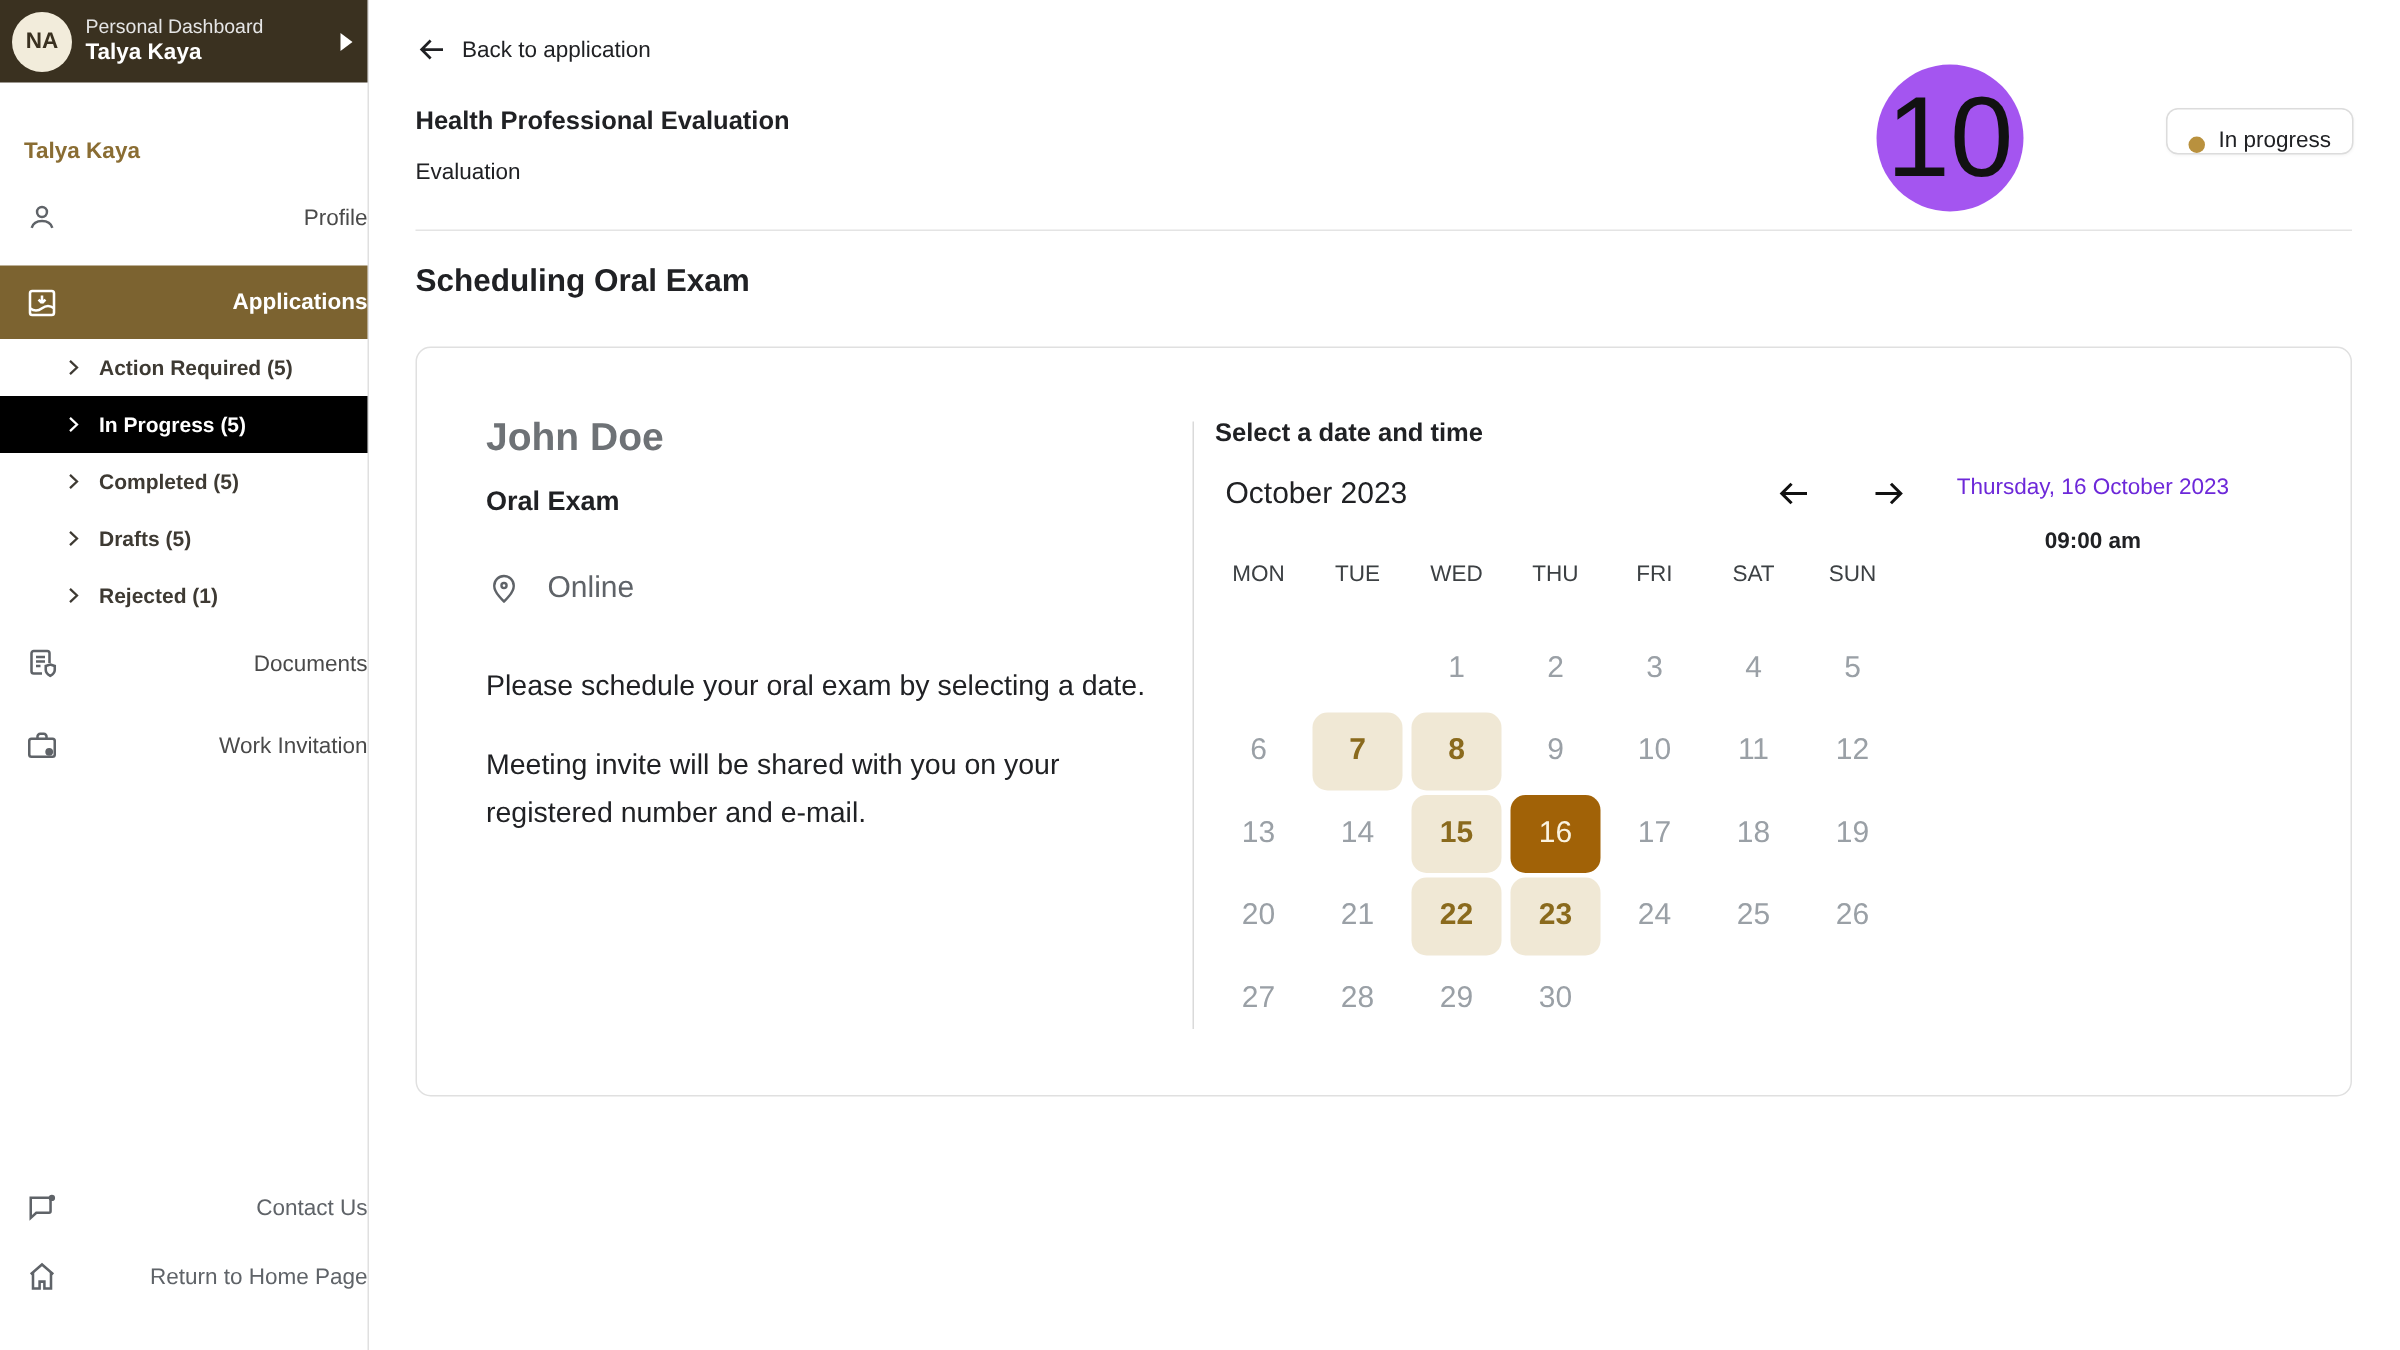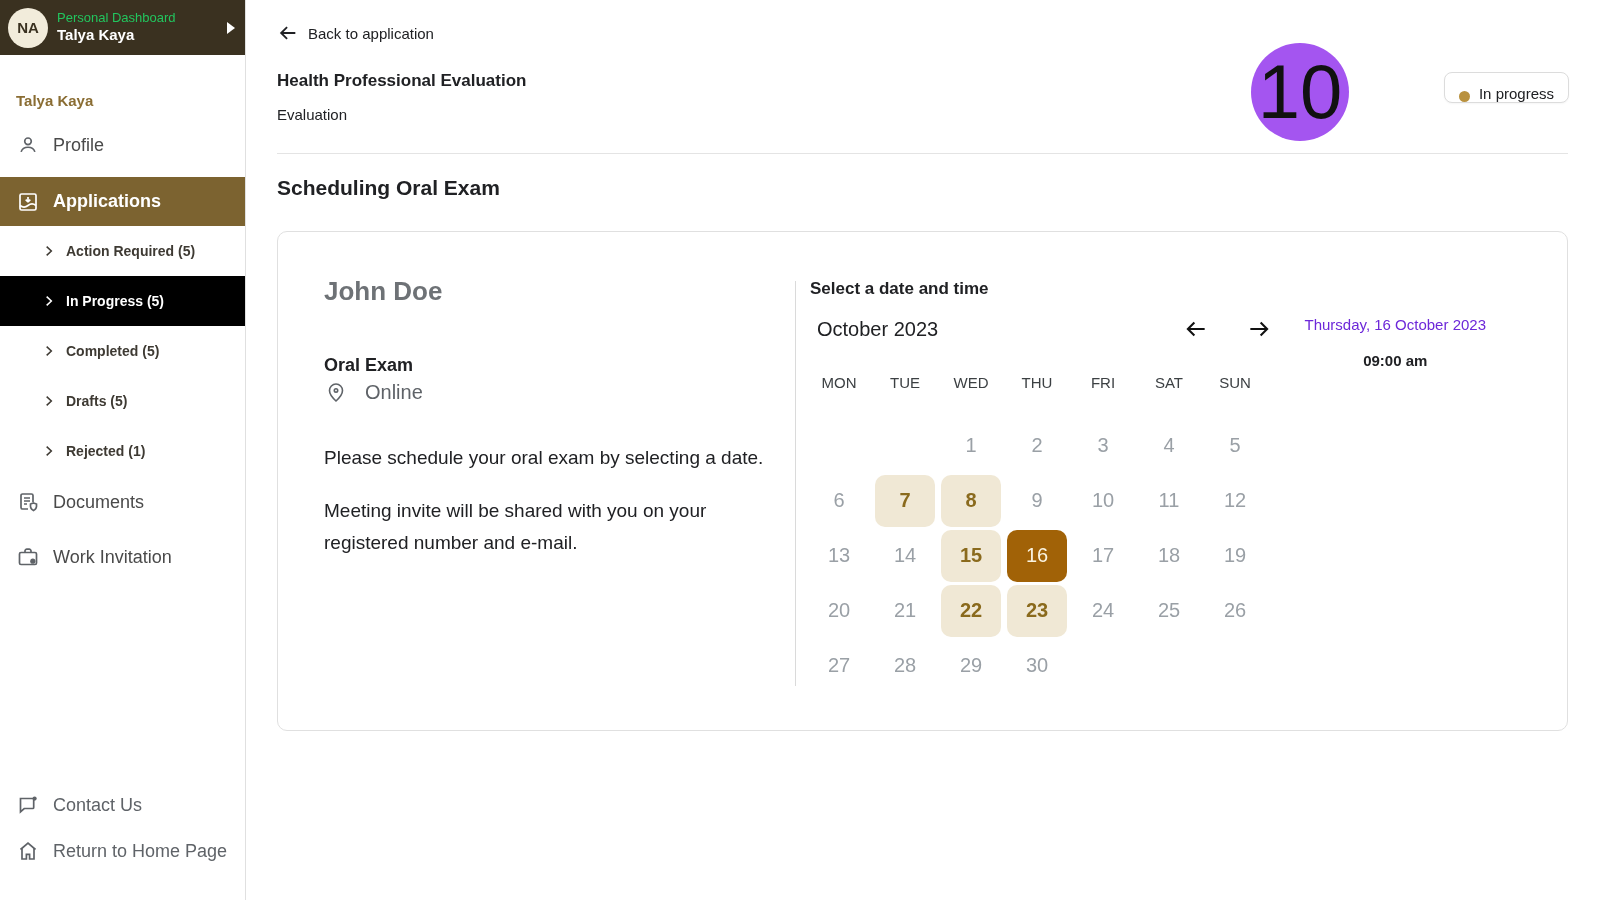--- a/index.html
+++ b/index.html
@@ -9,33 +9,33 @@
   
   .sidebar { position:absolute; left:0; top:0; width:246px; height:900px;
              background:#fff; border-right:1px solid #e0e0e0;
              display:flex; flex-direction:column; }
   .sb-header { height:55px; background:#3a3120; display:flex; align-items:center;
                padding:0 10px 0 8px; flex:0 0 auto; }
   .avatar { width:40px; height:40px; border-radius:50%; background:#f2ecdb;
             color:#3a3120; display:flex; align-items:center; justify-content:center;
             font-size:15px; font-weight:bold; flex:0 0 auto; }
   .sb-header-text { margin-left:9px; flex:1; line-height:1.25; }
-  .sb-header-text .app-label { color:#22c55e; font-size:13px; }
+  .sb-header-text .app-label { color:#e5e5e5; font-size:13px; }
   .sb-header-text .user-name { color:#fff; font-size:15px; font-weight:bold; }
   .expand-arrow { width:0; height:0; border-left:8px solid #fff;
                   border-top:6px solid transparent; border-bottom:6px solid transparent; }
   .sb-user-label { color:#8a6d33; font-weight:bold; font-size:15px;
                    margin:37px 0 14px 16px; }
   .nav-item { height:44px; display:flex; align-items:center; padding-left:16px;
-              color:#4a4a4a; font-size:18px; cursor:pointer; }
+              color:#4a4a4a; font-size:15px; cursor:pointer;justify-content:space-between; }
   .nav-item .nicon { width:24px; height:24px; margin-right:13px; color:#5f6368;
                      display:flex; align-items:center; justify-content:center; }
   .nav-item.active { background:#7c6330; color:#fff; font-weight:bold; height:49px; margin-top:10px; }
   .nav-item.active .nicon { color:#fff; }
-  .subitem { height:50px; display:flex; align-items:center; padding-left:42px;
+  .subitem { height:38px; display:flex; align-items:center; padding-left:42px;
              font-size:14px; font-weight:bold; color:#3e3a33; cursor:pointer; }
   .subitem .chev { width:14px; height:14px; margin-right:10px; color:#3e3a33; display:flex; }
   .subitem.active { background:#000000; color:#fff; }
   .subitem.active .chev { color:#fff; }
   .sb-bottom { margin-top:auto; margin-bottom:26px; }
   .sb-bottom .nav-item { height:46px; color:#5f6368; }
 
   
   .main { position:absolute; left:246px; top:0; width:1354px; height:900px;
           padding:0 32px 0 31px; }
@@ -54,21 +54,21 @@
   .status-dot { width:11px; height:11px; border-radius:50%; background:#b9913e; margin-right:9px; }
   .status-label { font-size:15px; color:#202124; }
   .hdr-divider { position:absolute; left:31px; right:32px; top:153px; height:1px; background:#e4e4e4; }
   .section-title { position:absolute; left:31px; top:176px; font-size:21px; font-weight:bold; }
 
   
   .card { position:absolute; left:31px; right:32px; top:231px; height:500px;
           border:1px solid #e0e0e0; border-radius:10px; background:#fff; }
   .applicant-name { position:absolute; left:46px; top:44px; font-size:26px; font-weight:bold;
                     color:#6e7276; }
-  .exam-type { position:absolute; left:46px; top:92px; font-size:18px; font-weight:bold;margin-top:31px; }
+  .exam-type { position:absolute; left:46px; top:92px; font-size:18px; font-weight:bold; }
   .location-row { position:absolute; left:46px; top:148px; display:flex; align-items:center;
                   color:#5f6368; }
   .location-row .licon { width:24px; height:24px; color:#5f6368; margin-right:17px; display:flex; }
   .location-label { font-size:20px; }
   .instructions { position:absolute; left:46px; top:210px; width:470px; font-size:19px;
                   line-height:1.65; }
   .instructions p + p { margin-top:22px; }
   .v-divider { position:absolute; left:517px; top:49px; height:405px; width:1px; background:#dadada; }
 
   

